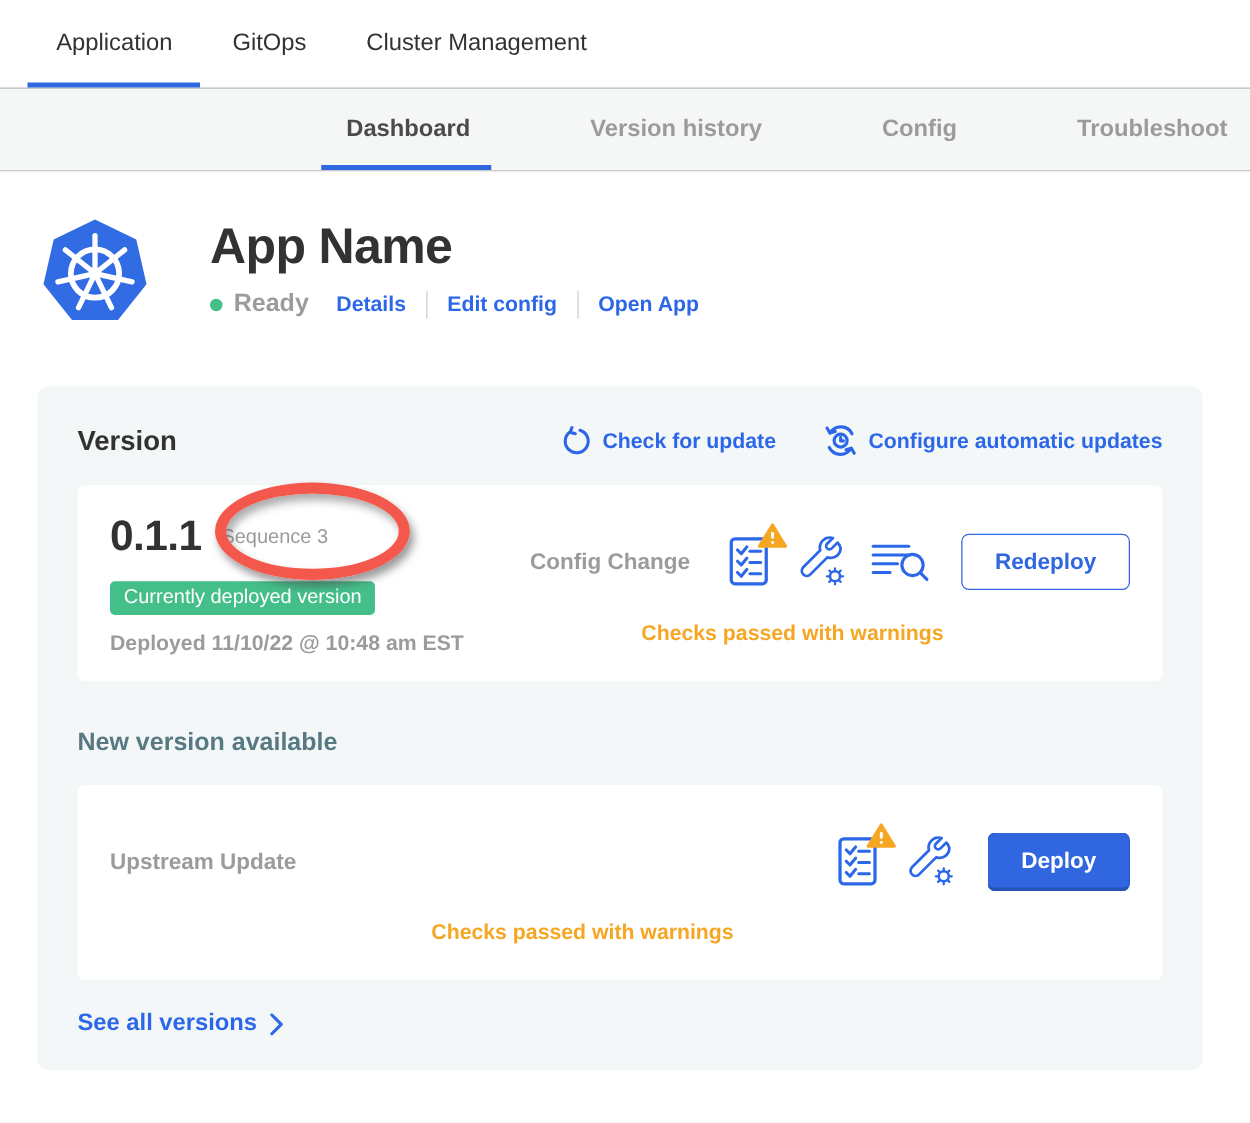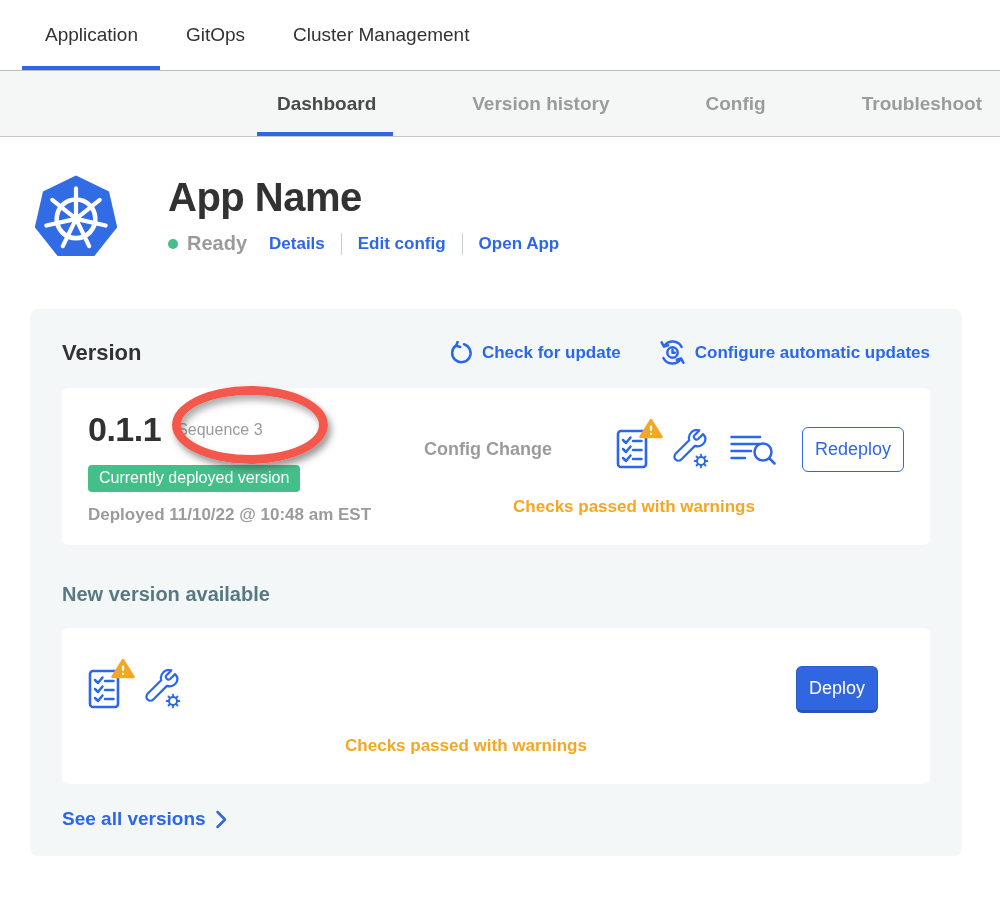--- a/index.html
+++ b/index.html
@@ -62,22 +62,22 @@
 
   .wc-right { flex:1; display:grid; grid-template-columns:1fr auto auto;
     column-gap:26px; align-items:center; padding-top:8px; }
   .source-label { font-size:18px; font-weight:bold; color:#9b9b9b; }
   .icon-row { display:flex; align-items:center; gap:20px; }
   .checklist-wrap { position:relative; width:34px; height:42px; }
   .warn-badge { position:absolute; top:-10px; right:-13px; }
   .checks-msg { grid-column:1 / 4; text-align:center; font-size:17px; font-weight:bold;
     color:#f5a623; margin-top:8px; padding-right:60px; }
 
-  .btn { font-family:inherit; font-size:18px; font-weight:normal; border-radius:6px;
-    padding:11px 12px; cursor:pointer; }
+  .btn { font-family:inherit; font-size:18px; font-weight:bold; border-radius:6px;
+    padding:11px 26px; cursor:pointer; }
   .btn-outline { background:#fff; color:#3066e0; border:1px solid #3066e0; }
   .btn-primary { background:#3066e0; color:#fff; border:1px solid #2b5bc7;
     border-bottom:3px solid #2553b8; }
 
   .new-ver-heading { margin-top:38px; font-size:20px; font-weight:bold; color:#577981; }
 
   .see-all { margin-top:24px; display:flex; align-items:center; gap:9px;
     font-size:19px; font-weight:bold; color:#2b67e8; cursor:pointer; }
 
   svg .bl { stroke:#2b67e8; fill:none; stroke-width:2.5; stroke-linecap:round; stroke-linejoin:round; }
@@ -210,20 +210,21 @@
       </div>
       <button class="btn btn-outline">Redeploy</button>
       <div class="checks-msg">Checks passed with warnings</div>
     </div>
   </div>
 
   <div class="new-ver-heading">New version available</div>
 
   <div class="white-card">
     <div class="wc-right">
+      <div class="source-label">Upstream Update</div>
       <div class="icon-row">
         <div class="checklist-wrap">
           <svg width="34" height="42" viewBox="0 0 34 42">
             <rect x="2" y="3" width="28" height="36" rx="3" fill="#fff" stroke="#2b67e8" stroke-width="2.6"></rect>
             <path class="bl" stroke-width="2.2" d="M7 12 l3 3 4.5-5.5"></path>
               <line class="bl" stroke-width="2.2" x1="17" y1="13" x2="25.5" y2="13"></line>
             <path class="bl" stroke-width="2.2" d="M7 21 l3 3 4.5-5.5"></path>
               <line class="bl" stroke-width="2.2" x1="17" y1="22" x2="25.5" y2="22"></line>
             <path class="bl" stroke-width="2.2" d="M7 30 l3 3 4.5-5.5"></path>
               <line class="bl" stroke-width="2.2" x1="17" y1="31" x2="25.5" y2="31"></line>

